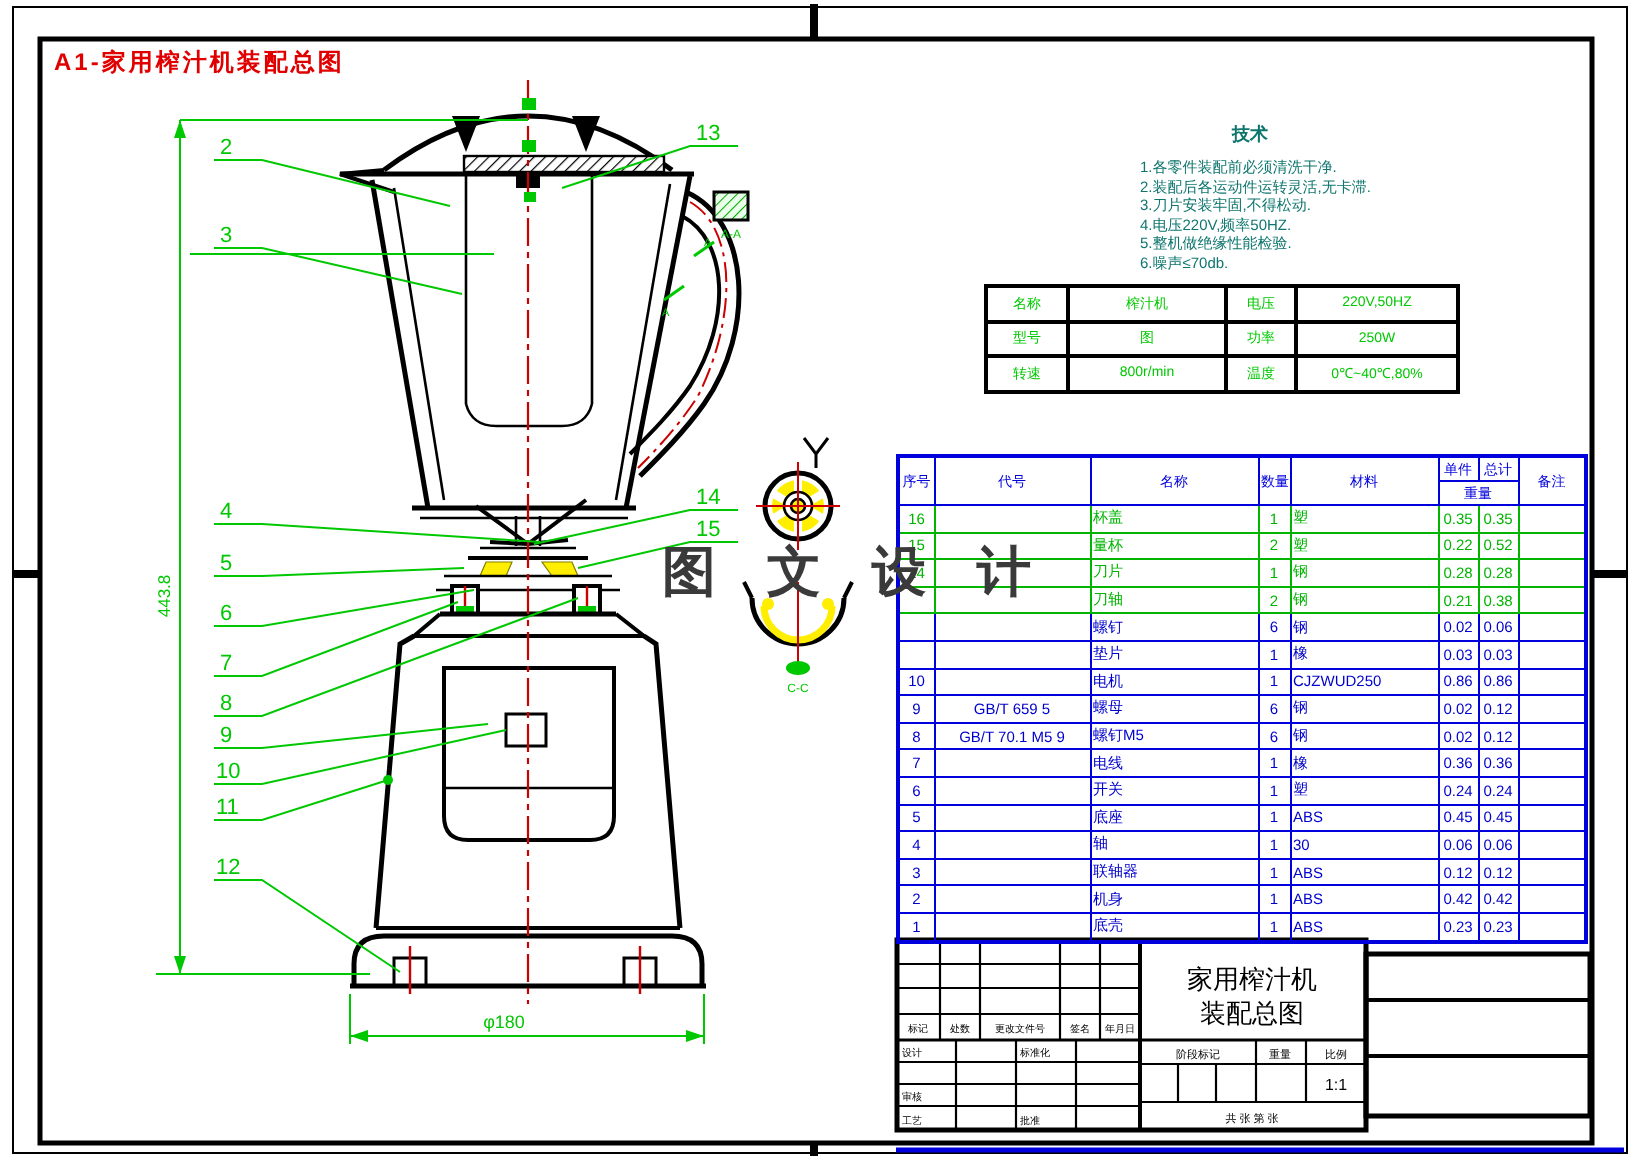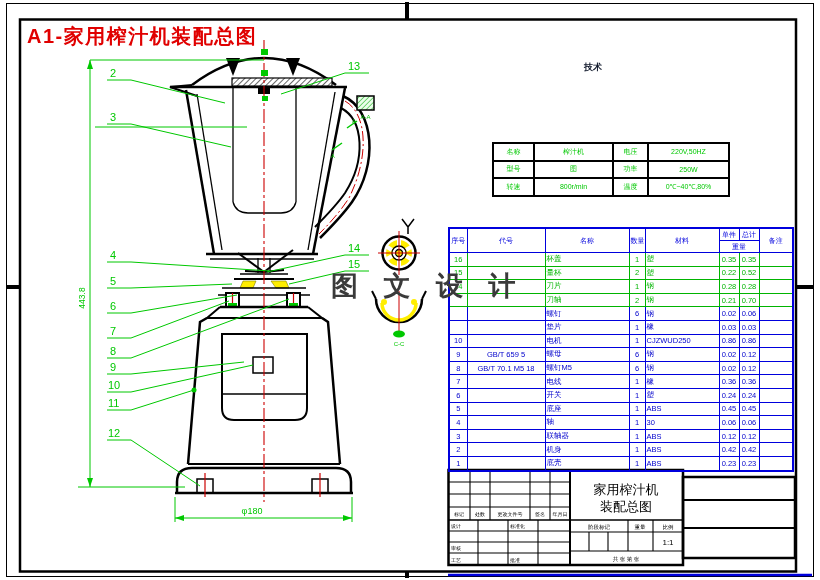--- a/index.html
+++ b/index.html
@@ -1,28 +1,28 @@
 <!DOCTYPE html>
 <html><head>
 <meta charset="utf-8">
 <style>
   html,body{margin:0;padding:0;background:#ffffff;}
   .sheet{position:relative;width:820px;height:580px;background:#fff;overflow:hidden;
          font-family:"Liberation Sans",sans-serif;}
   svg{position:absolute;left:0;top:0;}
   svg text{font-family:"Liberation Sans",sans-serif;}
 
-  .main-title{position:absolute;left:27px;top:23px;color:#e00000;font-size:20px;
+  .main-title{position:absolute;left:27px;top:23px;color:#e00000;font-size:12px;
               font-weight:bold;letter-spacing:1.5px;white-space:nowrap;z-index:6;}
 
   .watermark{position:absolute;left:331px;top:268px;color:#3a3a3a;z-index:7;
              font-family:Liberation Sans, sans-serif;font-size:27px;font-weight:bold;
              letter-spacing:9px;white-space:nowrap;}
 
-  .notes{position:absolute;left:538px;top:61px;width:150px;color:#0f172a;z-index:4;}
+  .notes{position:absolute;left:570px;top:61px;width:150px;color:#0f766e;z-index:4;}
   .notes .nh{display:block;width:110px;text-align:center;font-size:9px;font-weight:bold;
              margin-bottom:5px;}
   .notes .nline{font-size:7.5px;line-height:9.6px;white-space:nowrap;}
 
   table{border-collapse:collapse;table-layout:fixed;}
   td{padding:0 1px;overflow:hidden;white-space:nowrap;}
 
   .spec{position:absolute;left:492px;top:142px;width:236px;z-index:4;}
   .spec td{border:2px solid #000;color:#00c800;font-size:7px;height:15.5px;
            text-align:center;}
@@ -308,20 +308,29 @@
       </g>
     </g>
   </svg>
 
   <div class="main-title">A1-家用榨汁机装配总图</div>
 
   <div class="watermark">图 文 设 计</div>
 
   <div class="notes">
     <span class="nh">技术</span>
+    <div>
+
+    <div class="nline">1.各零件装配前必须清洗干净.</div>
+        <div class="nline">2.装配后各运动件运转灵活,无卡滞.</div>
+        <div class="nline">3.刀片安装牢固,不得松动.</div>
+        <div class="nline">4.电压220V,频率50HZ.</div>
+        <div class="nline">5.整机做绝缘性能检验.</div>
+        <div class="nline">6.噪声≤70db.</div>
+      </div>
   </div>
 
   <table class="spec">
     <colgroup>
         <col style="width:41px">
         <col style="width:79px">
         <col style="width:35px">
         <col style="width:81px">
       </colgroup>
     <tbody>
@@ -390,21 +399,21 @@
           <td class="c">0.28</td>
           <td class="c"></td>
         </tr>
         <tr class="g">
           <td class="c"></td>
           <td class="c"></td>
           <td>刀轴</td>
           <td class="c">2</td>
           <td>钢</td>
           <td class="c">0.21</td>
-          <td class="c">0.70</td>
+          <td class="c">0.38</td>
           <td class="c"></td>
         </tr>
         <tr>
           <td class="c"></td>
           <td class="c"></td>
           <td>螺钉</td>
           <td class="c">6</td>
           <td>钢</td>
           <td class="c">0.02</td>
           <td class="c">0.06</td>
@@ -435,21 +444,21 @@
           <td class="c">GB/T 659 5</td>
           <td>螺母</td>
           <td class="c">6</td>
           <td>钢</td>
           <td class="c">0.02</td>
           <td class="c">0.12</td>
           <td class="c"></td>
         </tr>
         <tr>
           <td class="c">8</td>
-          <td class="c">GB/T 70.1 M5 18</td>
+          <td class="c">GB/T 70.1 M5 9</td>
           <td>螺钉M5</td>
           <td class="c">6</td>
           <td>钢</td>
           <td class="c">0.02</td>
           <td class="c">0.12</td>
           <td class="c"></td>
         </tr>
         <tr>
           <td class="c">7</td>
           <td class="c"></td>

